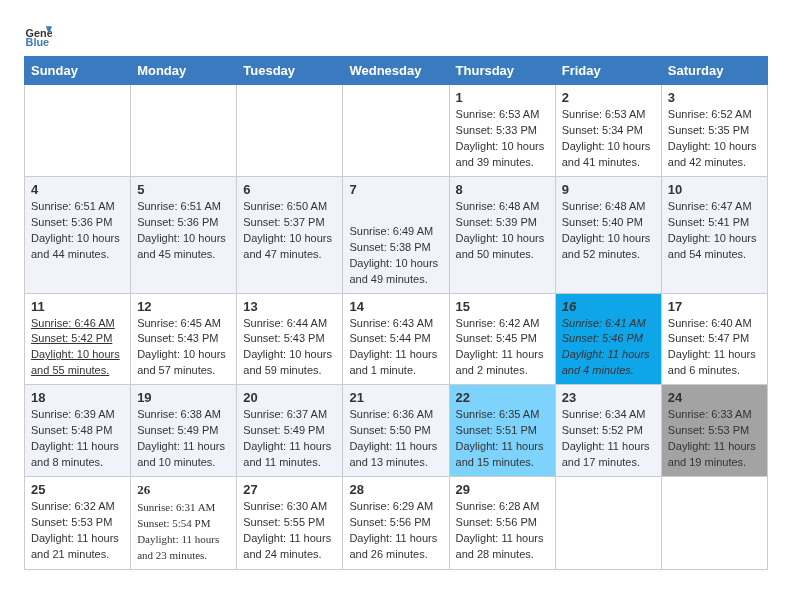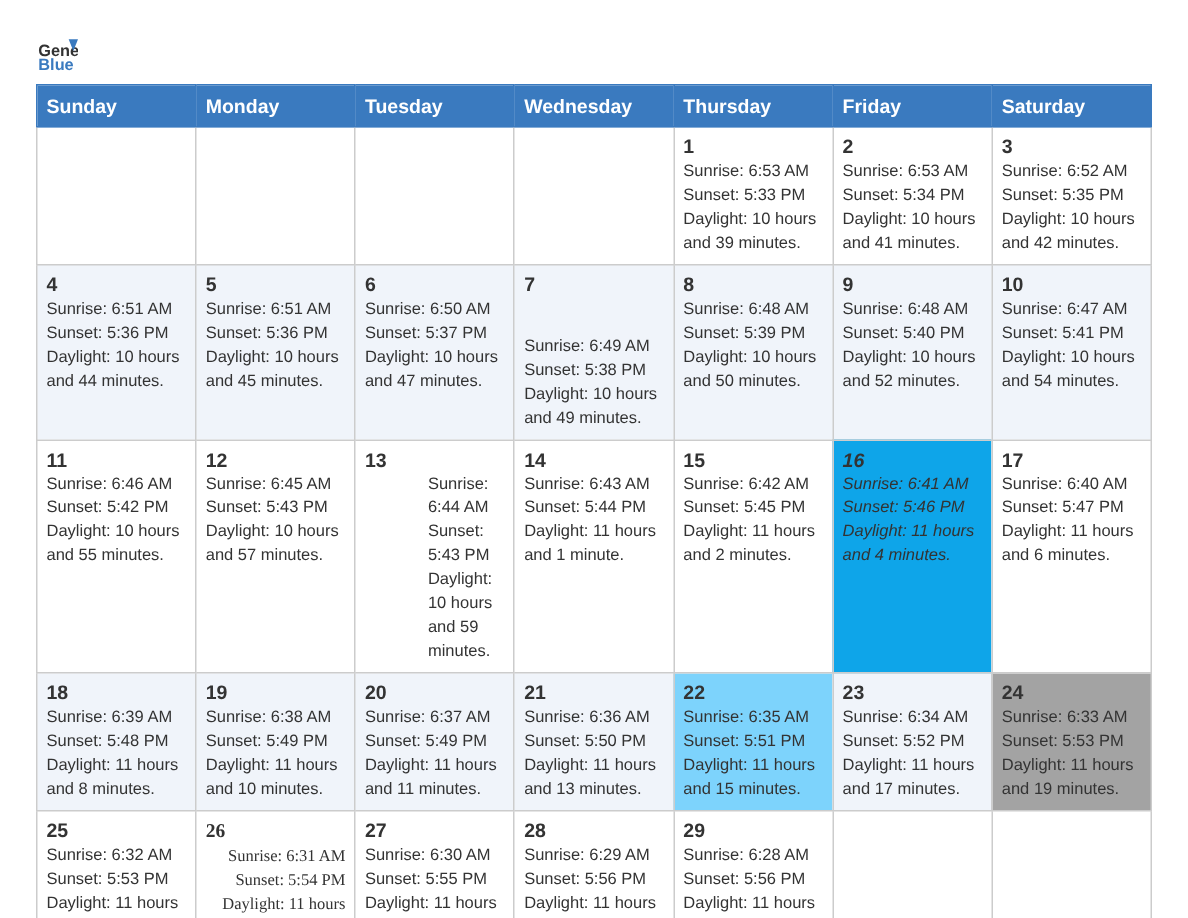--- a/index.html
+++ b/index.html
@@ -202,35 +202,35 @@
           <span class="day-number">10</span>
           <div class="day-info" style="white-space: pre-line;">Sunrise: 6:47 AM
 Sunset: 5:41 PM
 Daylight: 10 hours
 and 54 minutes.</div>
         </td>
       </tr>
       <tr>
         <td style="background-color: rgb(255, 255, 255); margin-top: 48px;">
           <span class="day-number">11</span>
-          <div class="day-info" style="white-space: pre-line;">Sunrise: 6:46 AM
+          <div class="day-info" style="white-space: pre-line; text-decoration: underline;">Sunrise: 6:46 AM
 Sunset: 5:42 PM
 Daylight: 10 hours
 and 55 minutes.</div>
         </td>
         <td style="background-color: rgb(255, 255, 255);">
           <span class="day-number">12</span>
           <div class="day-info" style="white-space: pre-line;">Sunrise: 6:45 AM
 Sunset: 5:43 PM
 Daylight: 10 hours
 and 57 minutes.</div>
         </td>
         <td style="background-color: rgb(255, 255, 255);">
           <span class="day-number">13</span>
-          <div class="day-info" style="white-space: pre-line; margin-left: 42px;">Sunrise: 6:44 AM
+          <div class="day-info" style="white-space: pre-line;">Sunrise: 6:44 AM
 Sunset: 5:43 PM
 Daylight: 10 hours
 and 59 minutes.</div>
         </td>
         <td style="background-color: rgb(255, 255, 255);">
           <span class="day-number">14</span>
           <div class="day-info" style="white-space: pre-line;">Sunrise: 6:43 AM
 Sunset: 5:44 PM
 Daylight: 11 hours
 and 1 minute.</div>
@@ -311,21 +311,21 @@
       <tr>
         <td style="background-color: rgb(255, 255, 255);">
           <span class="day-number">25</span>
           <div class="day-info" style="white-space: pre-line;">Sunrise: 6:32 AM
 Sunset: 5:53 PM
 Daylight: 11 hours
 and 21 minutes.</div>
         </td>
         <td style="background-color: rgb(255, 255, 255); font-family: Liberation Serif, serif;">
           <span class="day-number">26</span>
-          <div class="day-info" style="white-space: pre-line; text-align: right;">Sunrise: 6:31 AM
+          <div class="day-info" style="white-space: pre-line;">Sunrise: 6:31 AM
 Sunset: 5:54 PM
 Daylight: 11 hours
 and 23 minutes.</div>
         </td>
         <td style="background-color: rgb(255, 255, 255);">
           <span class="day-number">27</span>
           <div class="day-info" style="white-space: pre-line;">Sunrise: 6:30 AM
 Sunset: 5:55 PM
 Daylight: 11 hours
 and 24 minutes.</div>

